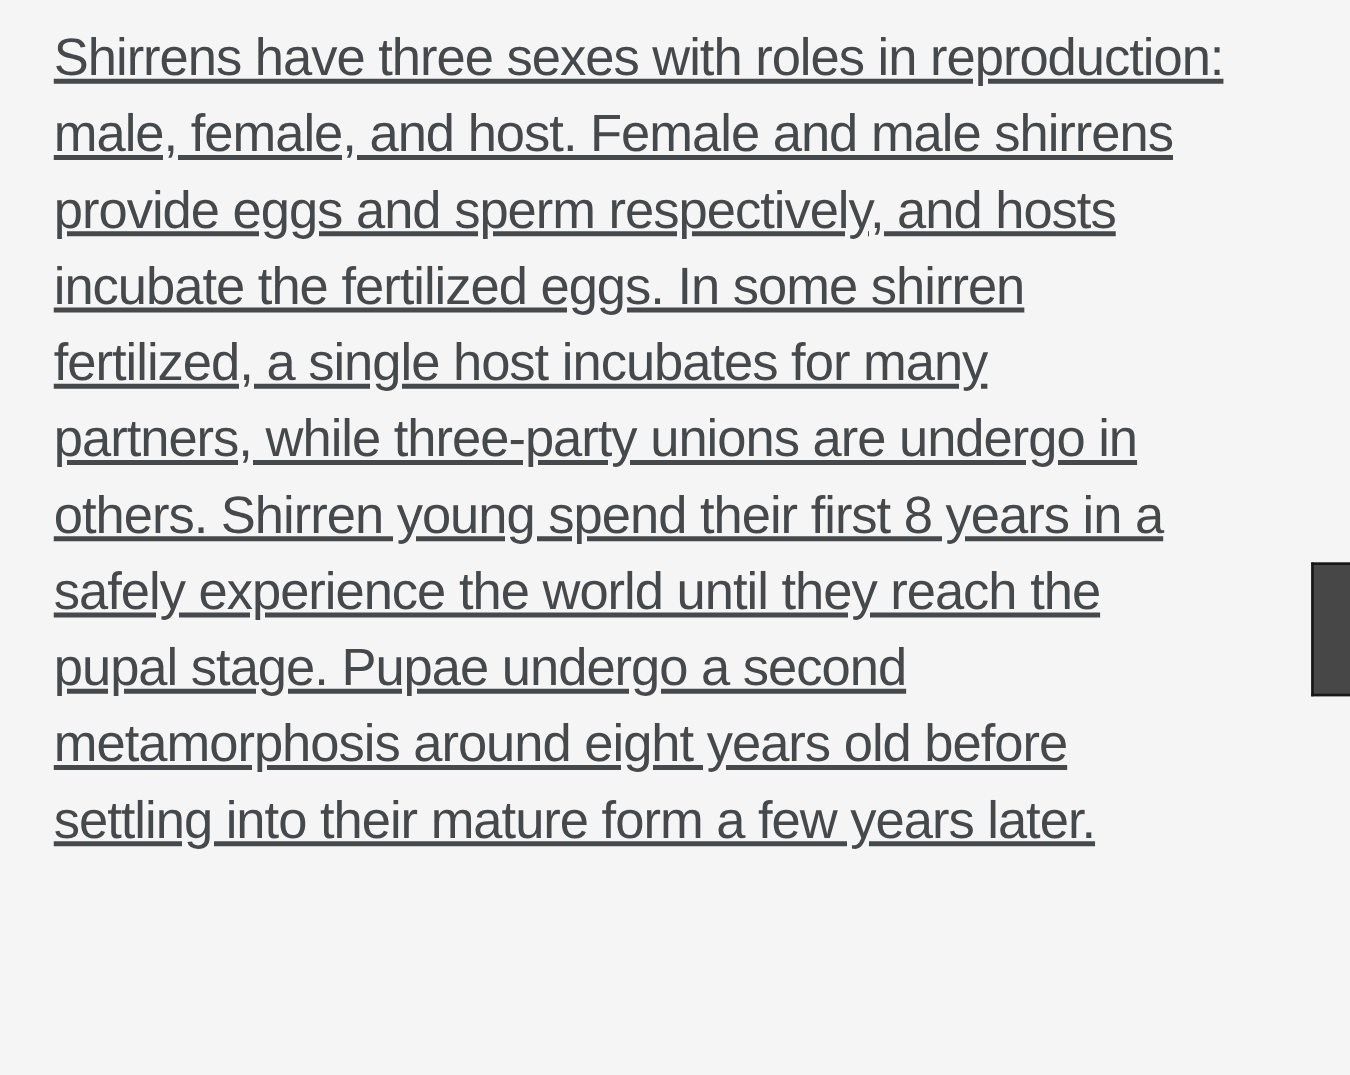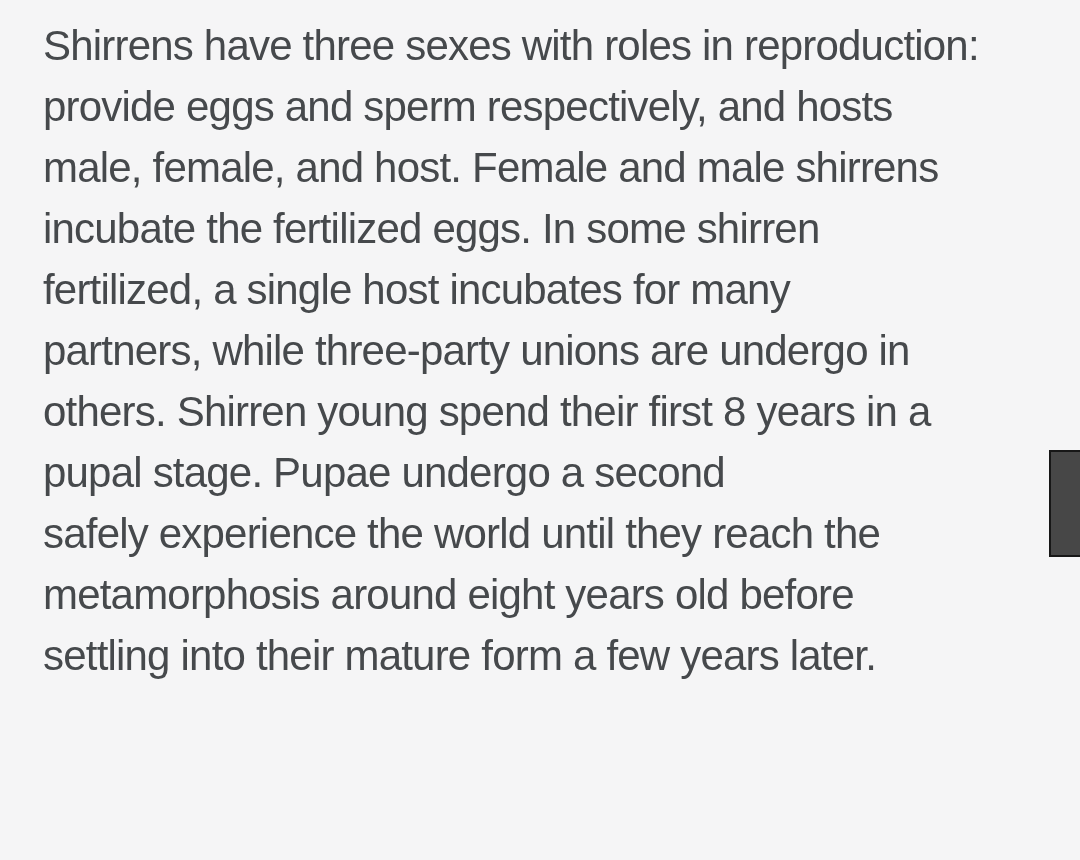--- a/index.html
+++ b/index.html
@@ -21,43 +21,44 @@
     right: 50px;
     color: #46494c;
     font-size: 42px;
     letter-spacing: -0.8px;
     font-weight: 400;
   }
   .text-line {
     height: 61px;
     line-height: 61px;
     white-space: nowrap;
+    text-decoration: underline;
   }
   .scrollbar-thumb {
     position: absolute;
     right: 0;
     top: 450px;
     width: 29px;
     height: 103px;
     background: #474747;
     border: 2px solid #171717;
     border-right: none;
     box-sizing: content-box;
   }
 </style>
 </head>
 <body>
 
 <div class="text-content">
   <div class="text-line">Shirrens have three sexes with roles in reproduction:</div>
+  <div class="text-line">male, female, and host. Female and male shirrens</div>
   <div class="text-line">provide eggs and sperm respectively, and hosts</div>
-  <div class="text-line">male, female, and host. Female and male shirrens</div>
   <div class="text-line">incubate the fertilized eggs. In some shirren</div>
   <div class="text-line">fertilized, a single host incubates for many</div>
   <div class="text-line">partners, while three-party unions are undergo in</div>
   <div class="text-line">others. Shirren young spend their first 8 years in a</div>
+  <div class="text-line">safely experience the world until they reach the</div>
   <div class="text-line">pupal stage. Pupae undergo a second</div>
-  <div class="text-line">safely experience the world until they reach the</div>
   <div class="text-line">metamorphosis around eight years old before</div>
   <div class="text-line">settling into their mature form a few years later.</div>
 </div>
 
 <div class="scrollbar-thumb"></div>
 
 </body></html>

